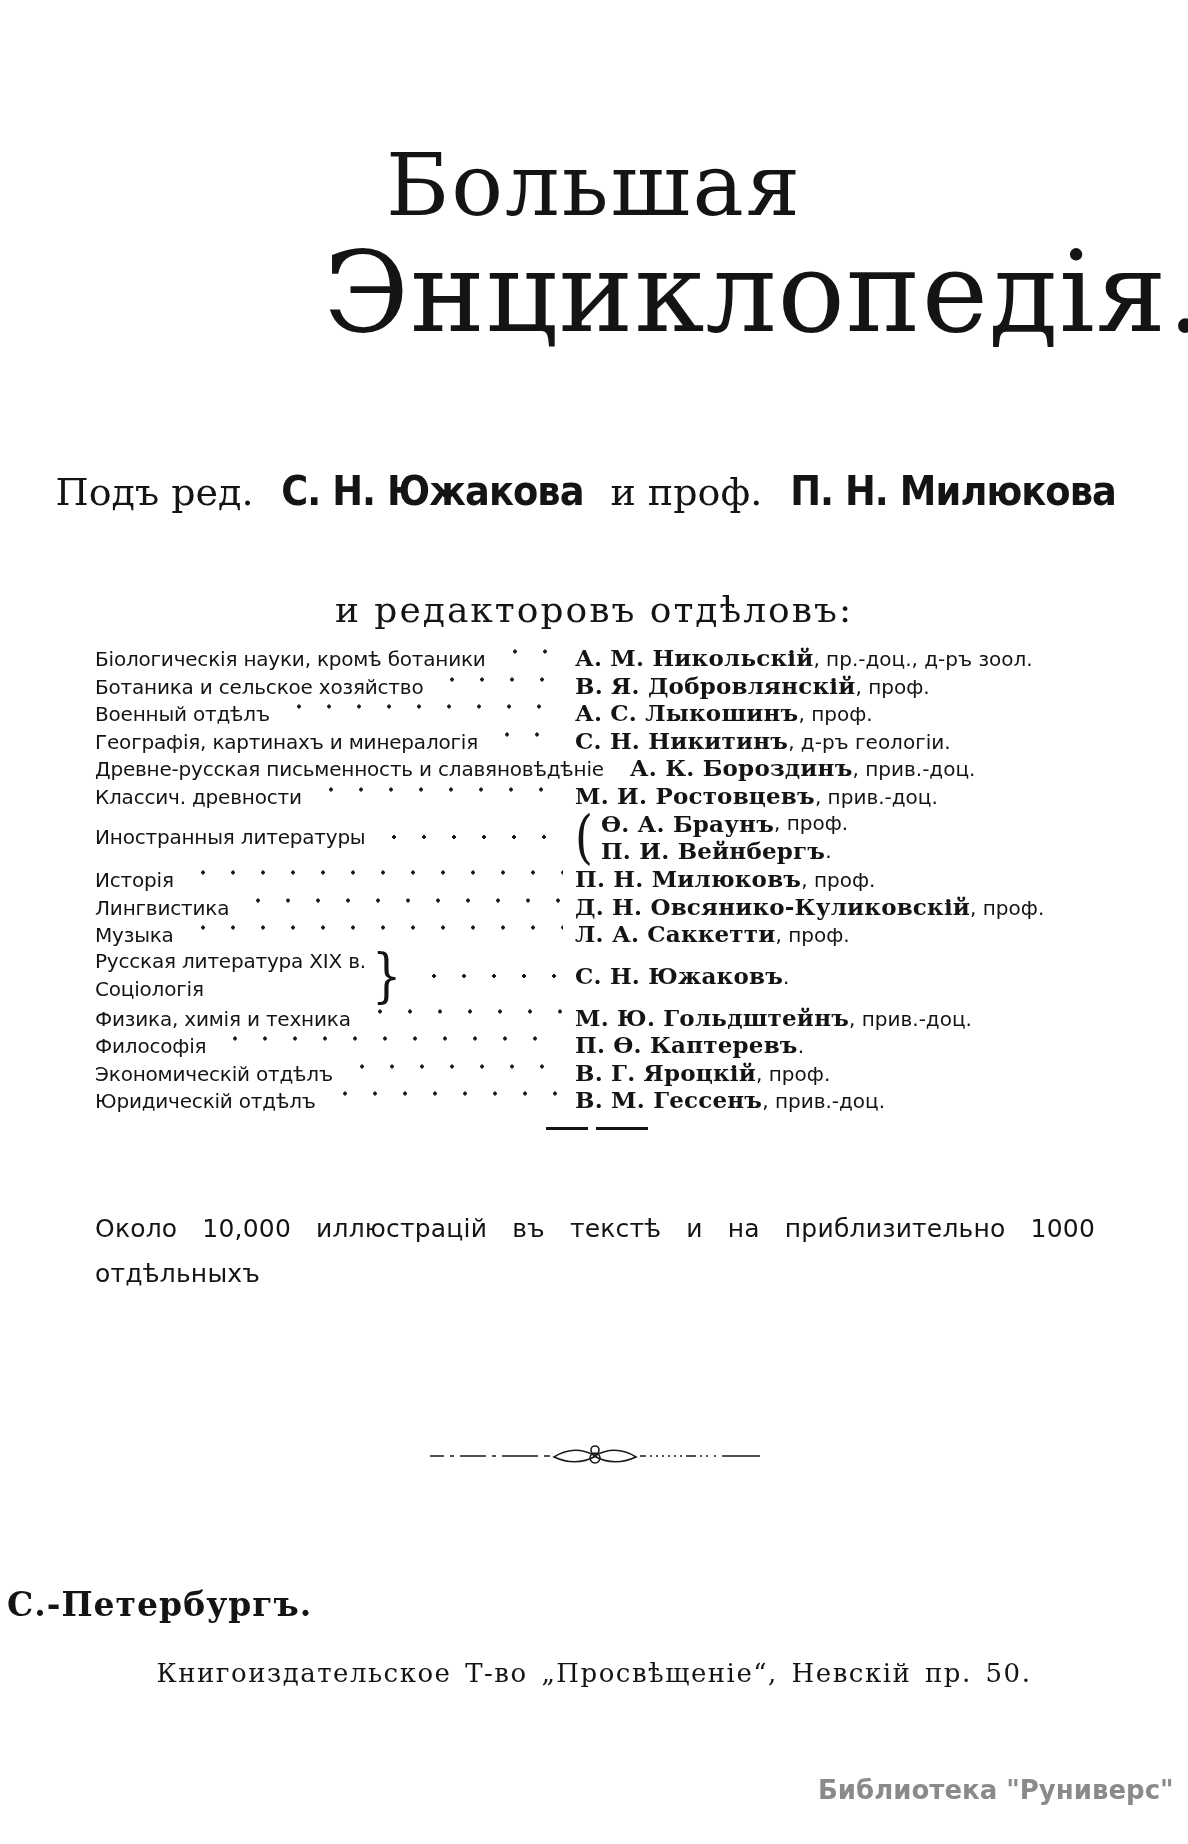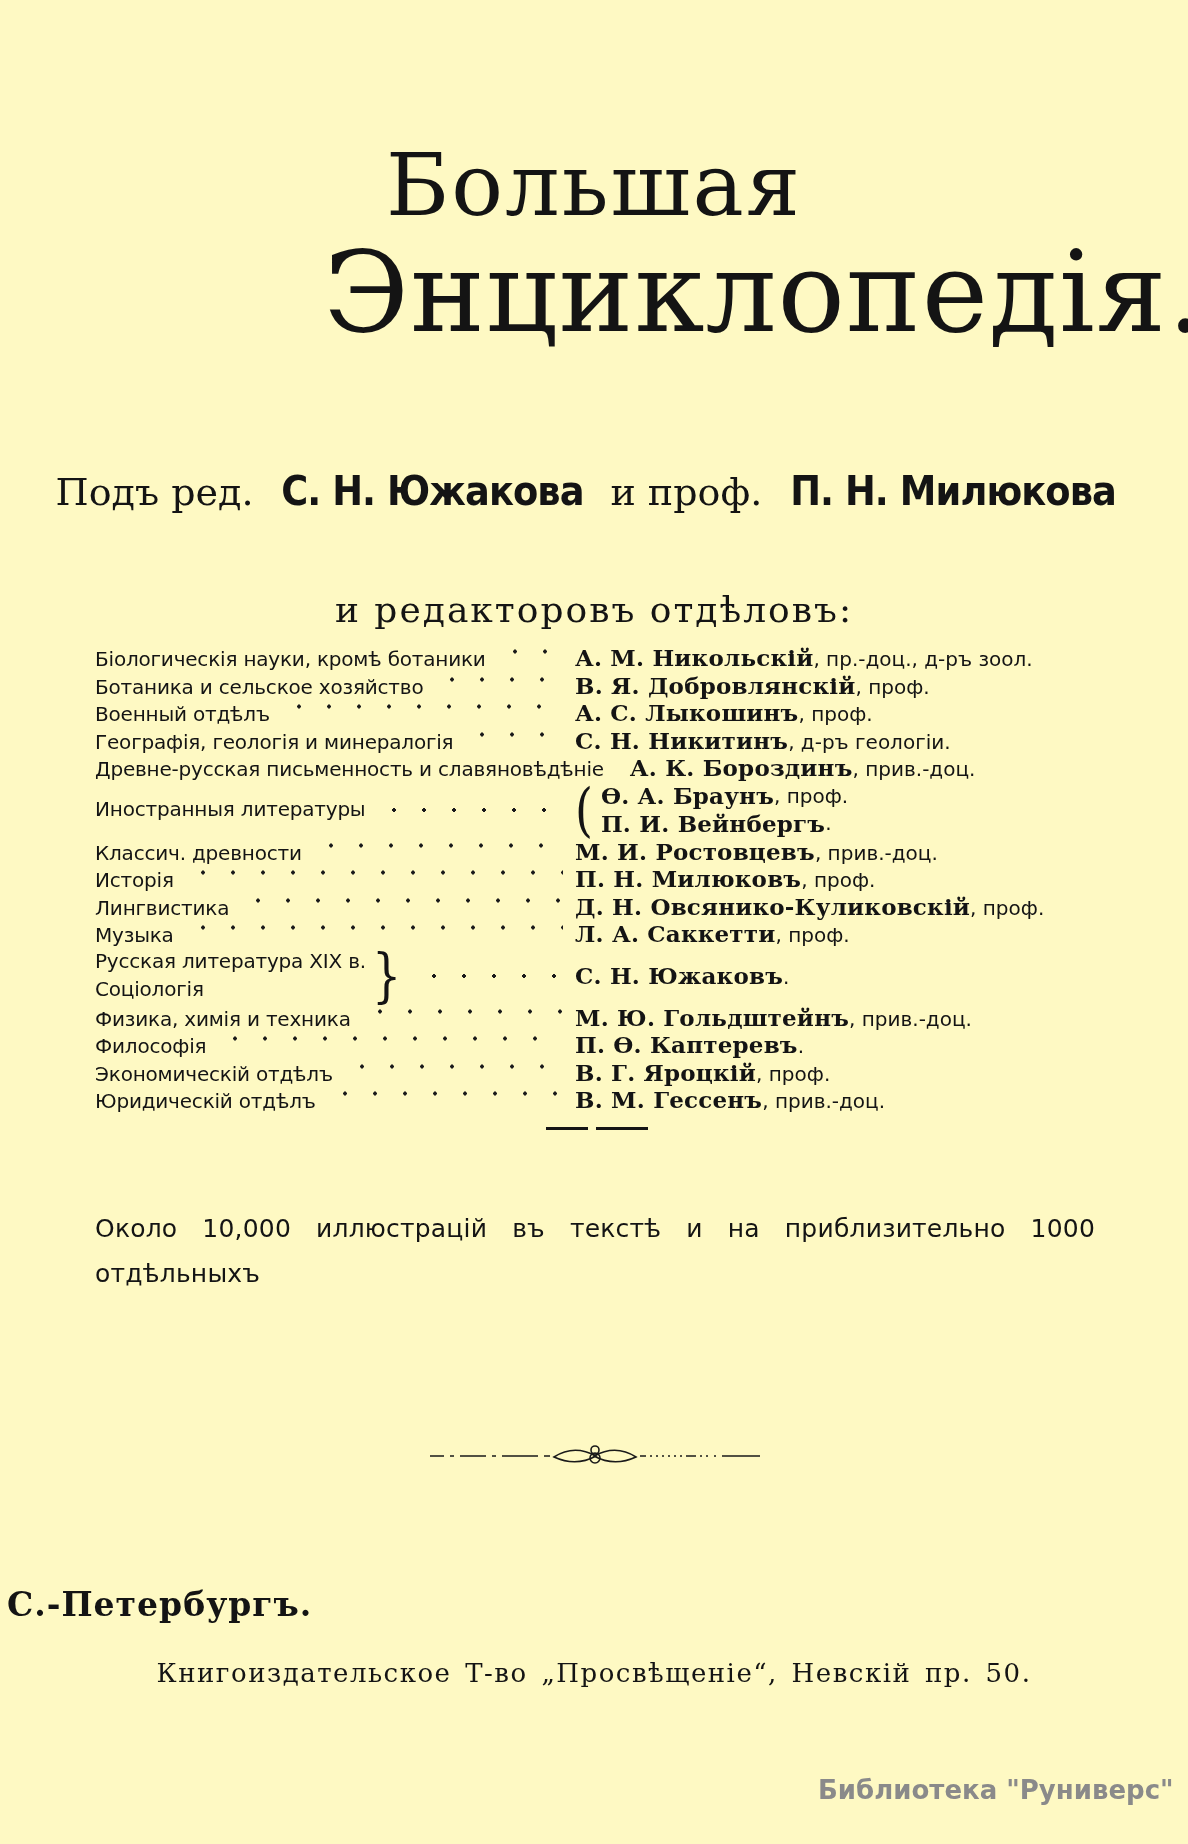--- a/index.html
+++ b/index.html
@@ -1,17 +1,17 @@
 <!DOCTYPE html>
 <html><head>
 <meta charset="utf-8">
 <style>
   html,body { margin:0; padding:0; background:#e8e8e8; }
   .page {
-    position:relative; width:1188px; height:1844px; background:#fef9c3;
+    position:relative; width:1188px; height:1844px; background:#ffffff;
     margin:0 auto; overflow:hidden; color:#141414;
   }
   .abs { position:absolute; }
 
   .title1 {
     top:142px; left:0; width:100%; text-align:center;
     font:86px/1 "DejaVu Serif","Liberation Serif",serif;
     letter-spacing:2px;
   }
   .title2 {
@@ -121,52 +121,52 @@
         <span class="lbl">Ботаника и сельское хозяйство</span>
         <span class="dots"></span>
         <span class="right"><b class="nm">В. Я. Добровлянскій</b><span class="role">, проф.</span></span>
       </div>
       <div class="row">
         <span class="lbl">Военный отдѣлъ</span>
         <span class="dots"></span>
         <span class="right"><b class="nm">А. С. Лыкошинъ</b><span class="role">, проф.</span></span>
       </div>
       <div class="row">
-        <span class="lbl">Географія, геологія и минералогія</span>
+        <span class="lbl">Географія, картинахъ и минералогія</span>
         <span class="dots"></span>
         <span class="right"><b class="nm">С. Н. Никитинъ</b><span class="role">, д-ръ геологіи.</span></span>
       </div>
       <div class="row">
         <span class="lbl">Древне-русская письменность и славяновѣдѣніе</span>
         <span class="dots"></span>
         <span class="right"><b class="nm">А. К. Бороздинъ</b><span class="role">, прив.-доц.</span></span>
+      </div>
+      <div class="row">
+        <span class="lbl">Классич. древности</span>
+        <span class="dots"></span>
+        <span class="right"><b class="nm">М. И. Ростовцевъ</b><span class="role">, прив.-доц.</span></span>
       </div>
       <div class="row row-group">
         <span class="lbl">Иностранныя литературы</span>
         <span class="dots"></span>
         <span class="right right-stack">
           <span class="brace">(</span>
           <span class="stack">
             <span class="stack-line">
               <b class="nm">Ѳ. А. Браунъ</b>
               <span class="role">, проф.</span>
             </span>
             <span class="stack-line">
               <b class="nm">П. И. Вейнбергъ</b>
               <span class="role">.</span>
             </span>
           </span>
         </span>
       </div>
       <div class="row">
-        <span class="lbl">Классич. древности</span>
-        <span class="dots"></span>
-        <span class="right"><b class="nm">М. И. Ростовцевъ</b><span class="role">, прив.-доц.</span></span>
-      </div>
-      <div class="row">
         <span class="lbl">Исторія</span>
         <span class="dots"></span>
         <span class="right"><b class="nm">П. Н. Милюковъ</b><span class="role">, проф.</span></span>
       </div>
       <div class="row">
         <span class="lbl">Лингвистика</span>
         <span class="dots"></span>
         <span class="right"><b class="nm">Д. Н. Овсянико-Куликовскій</b><span class="role">, проф.</span></span>
       </div>
       <div class="row">

